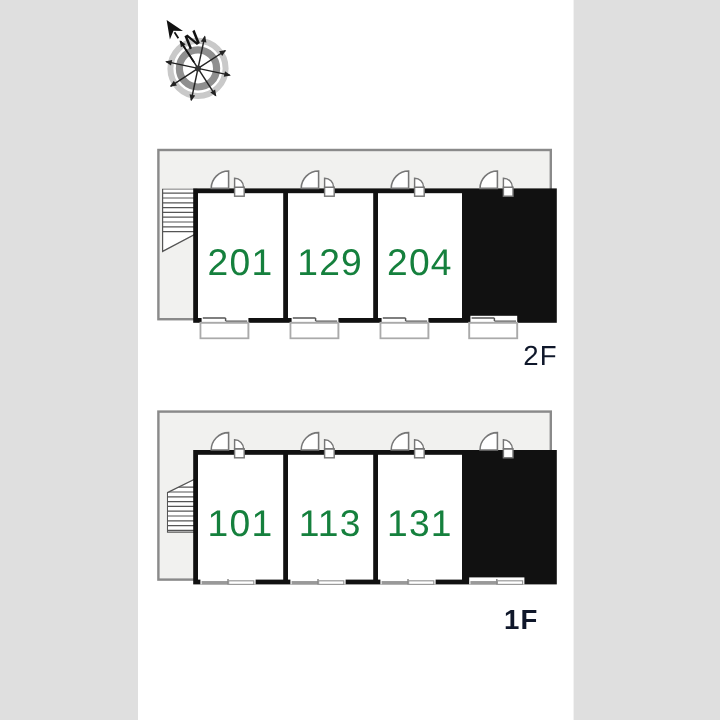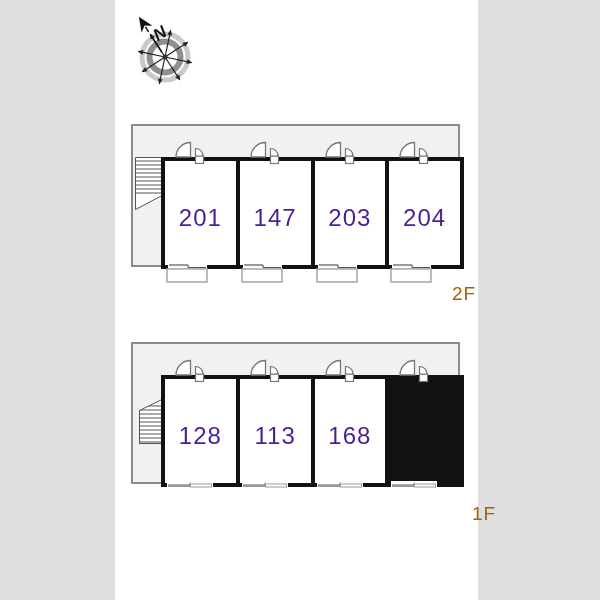--- a/index.html
+++ b/index.html
@@ -26,36 +26,36 @@
     position:absolute;left:28px;top:31px;width:303px;height:112px;
     background:#111111;box-sizing:border-box;
     display:grid;grid-template-columns:repeat(4,1fr);
     padding:4px;gap:4px;
   }
   .room-cell{
     background:#ffffff;display:flex;align-items:center;justify-content:center;
     padding-top:10px;box-sizing:border-box;
   }
   .room-number{
-    font-size:24px;letter-spacing:1px;color:#4c1d95;line-height:1;
+    font-size:31px;letter-spacing:1px;color:#15803d;line-height:1;
   }
   .door{position:absolute;top:9px;width:34px;height:30px;}
   .door.d0{left:42px;} .door.d1{left:117px;} .door.d2{left:192px;} .door.d3{left:266px;}
 
   .win{position:absolute;top:137px;}
   .win.w0{left:33px;} .win.w1{left:108px;} .win.w2{left:183px;} .win.w3{left:257px;}
 
   .stairs2f{position:absolute;left:2px;top:31px;width:30px;height:54px;}
   .stairs1f{position:absolute;left:6px;top:54px;width:25px;height:47px;}
 
   .floor-label{
-    position:absolute;color:#a16207;font-size:19px;letter-spacing:1px;margin-left:16px;
+    position:absolute;color:#0f172a;font-size:23px;letter-spacing:1px;
   }
   .floor-label.f2{left:436px;top:283px;}
-  .floor-label.f1{left:456px;top:503px;}
+  .floor-label.f1{left:420px;top:503px;font-weight:bold;}
 </style>
 </head>
 <body>
 
 <div class="panel"></div>
 
 <svg class="compass" viewBox="0 0 85 100">
   <g>
     <circle cx="42" cy="53" r="23" fill="none" stroke="#c9c9c9" stroke-width="5"></circle>
     <circle cx="42" cy="53" r="15.5" fill="none" stroke="#8f8f8f" stroke-width="6"></circle>
@@ -123,24 +123,21 @@
         <line x1="0" y1="32" x2="30" y2="32"></line>
       <line x1="0" y1="36" x2="30" y2="36"></line>
     </g>
   </svg>
 
   <div class="rooms-grid">
     <div class="room-cell">
       <span class="room-number">201</span>
     </div>
     <div class="room-cell">
-      <span class="room-number">147</span>
-    </div>
-    <div class="room-cell">
-      <span class="room-number">203</span>
+      <span class="room-number">129</span>
     </div>
     <div class="room-cell">
       <span class="room-number">204</span>
     </div>
   </div>
 
   <svg class="door d0" viewBox="0 0 34 30">
     <path d="M15.5 22 L15.5 7.5 A14.5 14.5 0 0 0 1 22 Z" fill="#fff" stroke="#777" stroke-width="1.3"></path>
     <rect x="20.5" y="21" width="8" height="7.5" fill="#fff" stroke="#777" stroke-width="1.2"></rect>
     <path d="M20.5 21 L20.5 13.5 A7.5 7.5 0 0 1 28 21 Z" fill="#fff" stroke="#777" stroke-width="1.2"></path>
@@ -211,27 +208,27 @@
         <line x1="0" y1="28" x2="25" y2="28"></line>
       <line x1="0" y1="32" x2="25" y2="32"></line>
         <line x1="0" y1="36" x2="25" y2="36"></line>
       <line x1="0" y1="40" x2="25" y2="40"></line>
         <line x1="0" y1="44" x2="25" y2="44"></line>
     </g>
   </svg>
 
   <div class="rooms-grid">
     <div class="room-cell">
-      <span class="room-number">128</span>
+      <span class="room-number">101</span>
     </div>
     <div class="room-cell">
       <span class="room-number">113</span>
     </div>
     <div class="room-cell">
-      <span class="room-number">168</span>
+      <span class="room-number">131</span>
     </div>
   </div>
 
   <svg class="door d0" viewBox="0 0 34 30">
     <path d="M15.5 22 L15.5 7.5 A14.5 14.5 0 0 0 1 22 Z" fill="#fff" stroke="#777" stroke-width="1.3"></path>
     <rect x="20.5" y="21" width="8" height="7.5" fill="#fff" stroke="#777" stroke-width="1.2"></rect>
     <path d="M20.5 21 L20.5 13.5 A7.5 7.5 0 0 1 28 21 Z" fill="#fff" stroke="#777" stroke-width="1.2"></path>
   </svg>
   <svg class="door d1" viewBox="0 0 34 30">
     <path d="M15.5 22 L15.5 7.5 A14.5 14.5 0 0 0 1 22 Z" fill="#fff" stroke="#777" stroke-width="1.3"></path>

